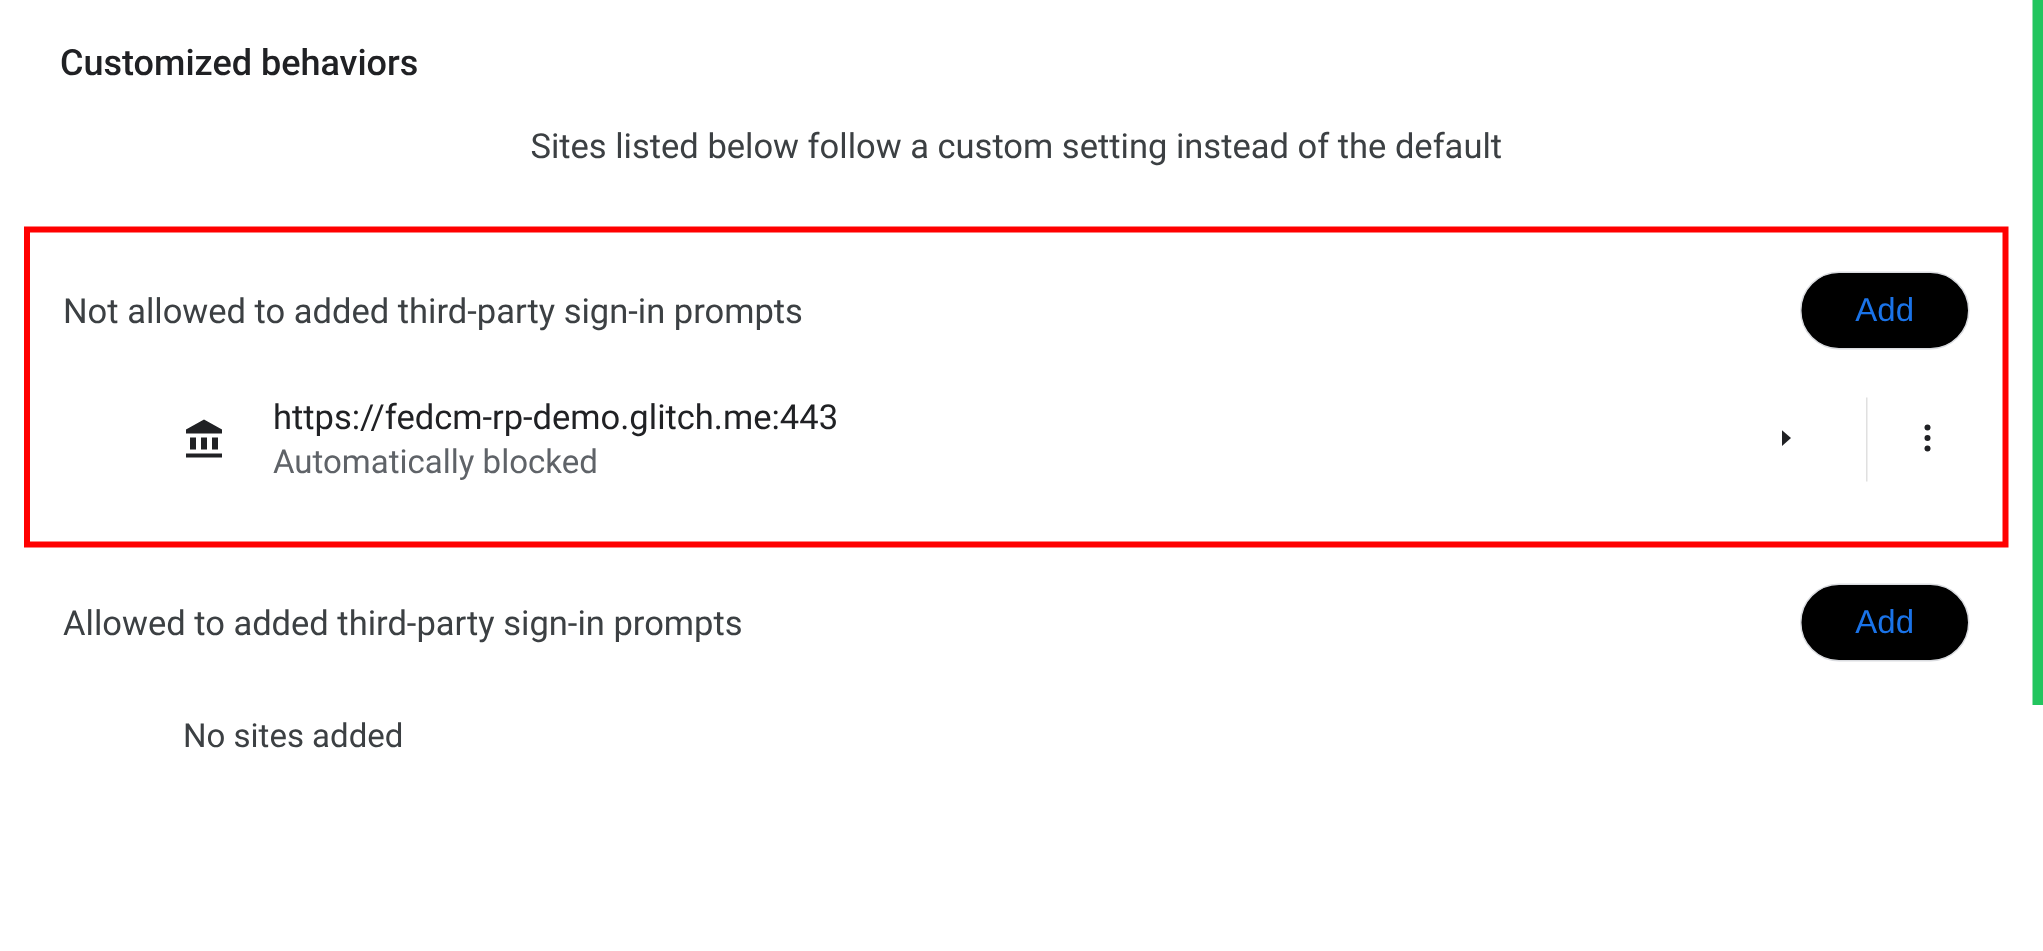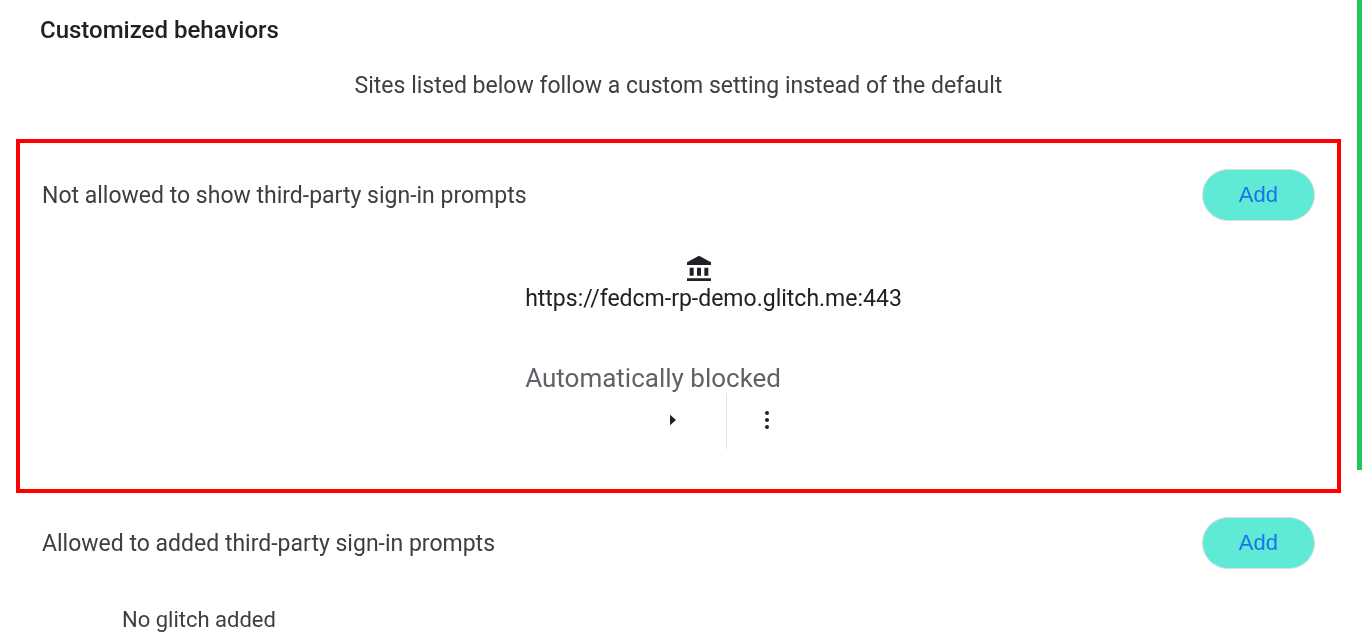--- a/index.html
+++ b/index.html
@@ -9,22 +9,22 @@
     }
     body {
       font-family: Roboto, Arial, sans-serif;
       background: #ffffff;
       width: 1362px;
       height: 634px;
       color: #202124;
       position: relative;
     }
     .content {
-      padding: 16px 40px;
-      border-right: 5px solid #22c55e;
+      padding: 28px 40px;
+      border-right: 7px solid #22c55e;
       height: 470px;
     }
     .section-title {
       font-size: 24px;
       font-weight: 500;
       color: #202124;
       margin-bottom: 28px;
     }
     .section-subtitle {
       font-size: 23px;
@@ -49,56 +49,54 @@
       align-items: center;
       margin-bottom: 32px;
     }
     .row-heading {
       font-size: 23px;
       font-weight: 400;
       color: #3c4043;
     }
     .add-button {
       border: 1px solid #dadce0;
-      background: #5eead4;
+      background: #000000;
       color: #1a73e8;
       font-size: 22px;
       font-weight: 500;
       padding: 12px 36px;
       border-radius: 32px;
       cursor: pointer;
     }
     .site-row {
       display: flex;
       align-items: center;
       padding-left: 78px;
       padding-right: 8px;
-      flex-direction: column;
     }
     .site-icon {
       width: 32px;
       height: 32px;
       margin-right: 30px;
       flex-shrink: 0;
       color: #202124;
     }
     .site-text {
       flex: 1;
       display: flex;
       flex-direction: column;
       gap: 4px;
     }
     .site-url {
       font-size: 23px;
       color: #202124;
     }
     .site-status {
-      font-size: 26px;
+      font-size: 22px;
       color: #5f6368;
-      margin-top: 47px;
     }
     .site-actions {
       display: flex;
       align-items: center;
     }
     .caret-btn {
       background: none;
       border: none;
       cursor: pointer;
       padding: 12px 24px;
@@ -126,21 +124,21 @@
   </style>
 </head>
 <body>
 
 <div class="content">
   <h2 class="section-title">Customized behaviors</h2>
   <p class="section-subtitle">Sites listed below follow a custom setting instead of the default</p>
 
   <div class="highlighted-block">
     <div class="row-header">
-      <div class="row-heading">Not allowed to show third-party sign-in prompts</div>
+      <div class="row-heading">Not allowed to added third-party sign-in prompts</div>
       <button class="add-button">Add</button>
     </div>
 
     <div class="site-row">
       <span class="site-icon">
         <svg viewBox="0 0 24 24" width="32" height="32" fill="currentColor">
           <path d="M12 2 L3 7 L3 9 L21 9 L21 7 Z M5 11 L5 17 L8 17 L8 11 Z M10.5 11 L10.5 17 L13.5 17 L13.5 11 Z M16 11 L16 17 L19 17 L19 11 Z M3 19 L3 21 L21 21 L21 19 Z"></path>
         </svg>
       </span>
       <div class="site-text">
@@ -167,15 +165,15 @@
         </button>
       </div>
     </div>
   </div>
 
   <div class="block">
     <div class="row-header">
       <div class="row-heading">Allowed to added third-party sign-in prompts</div>
       <button class="add-button">Add</button>
     </div>
-    <div class="empty-text">No glitch added</div>
+    <div class="empty-text">No sites added</div>
   </div>
 </div>
 
 </body></html>

